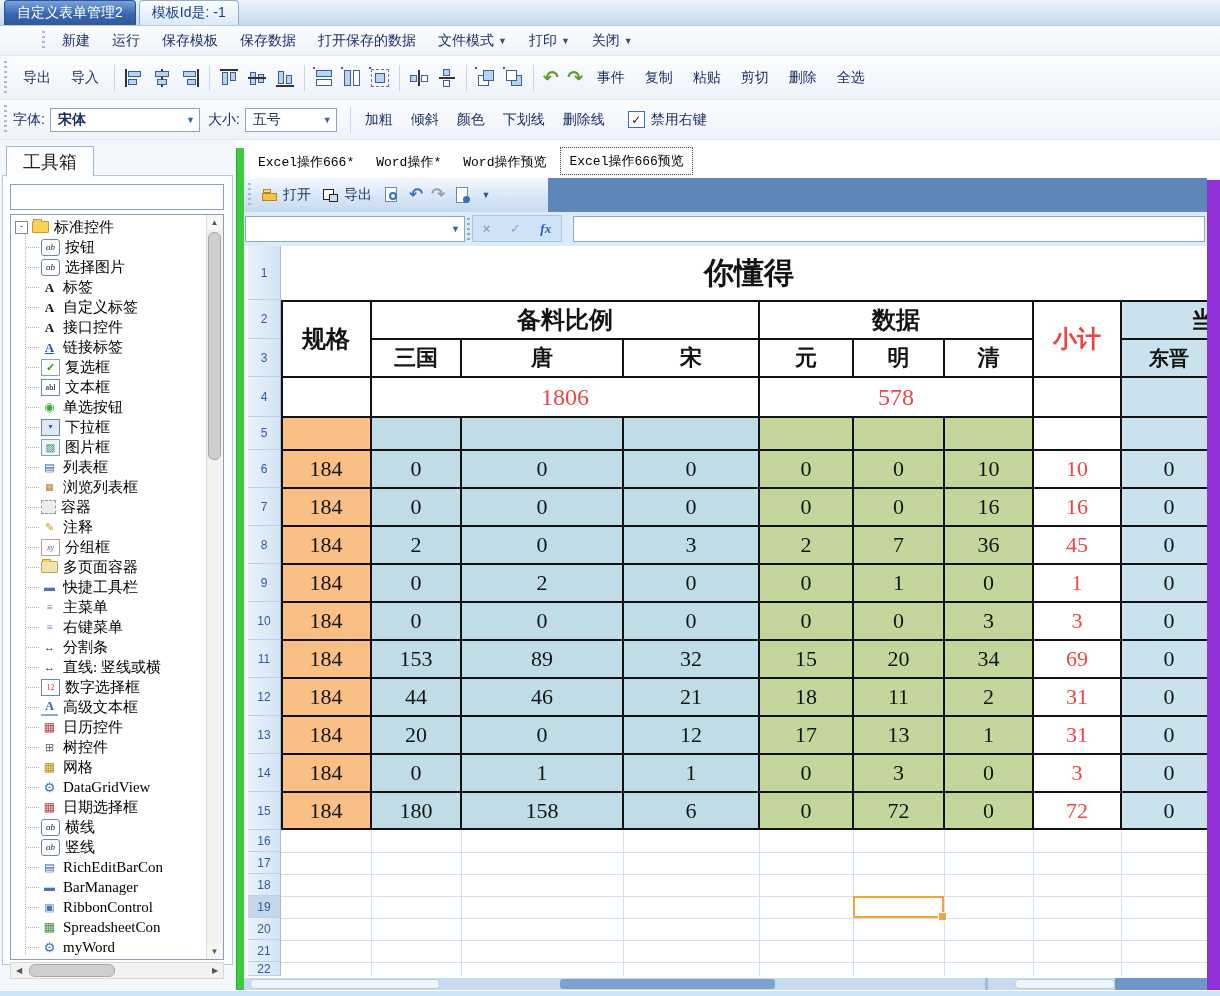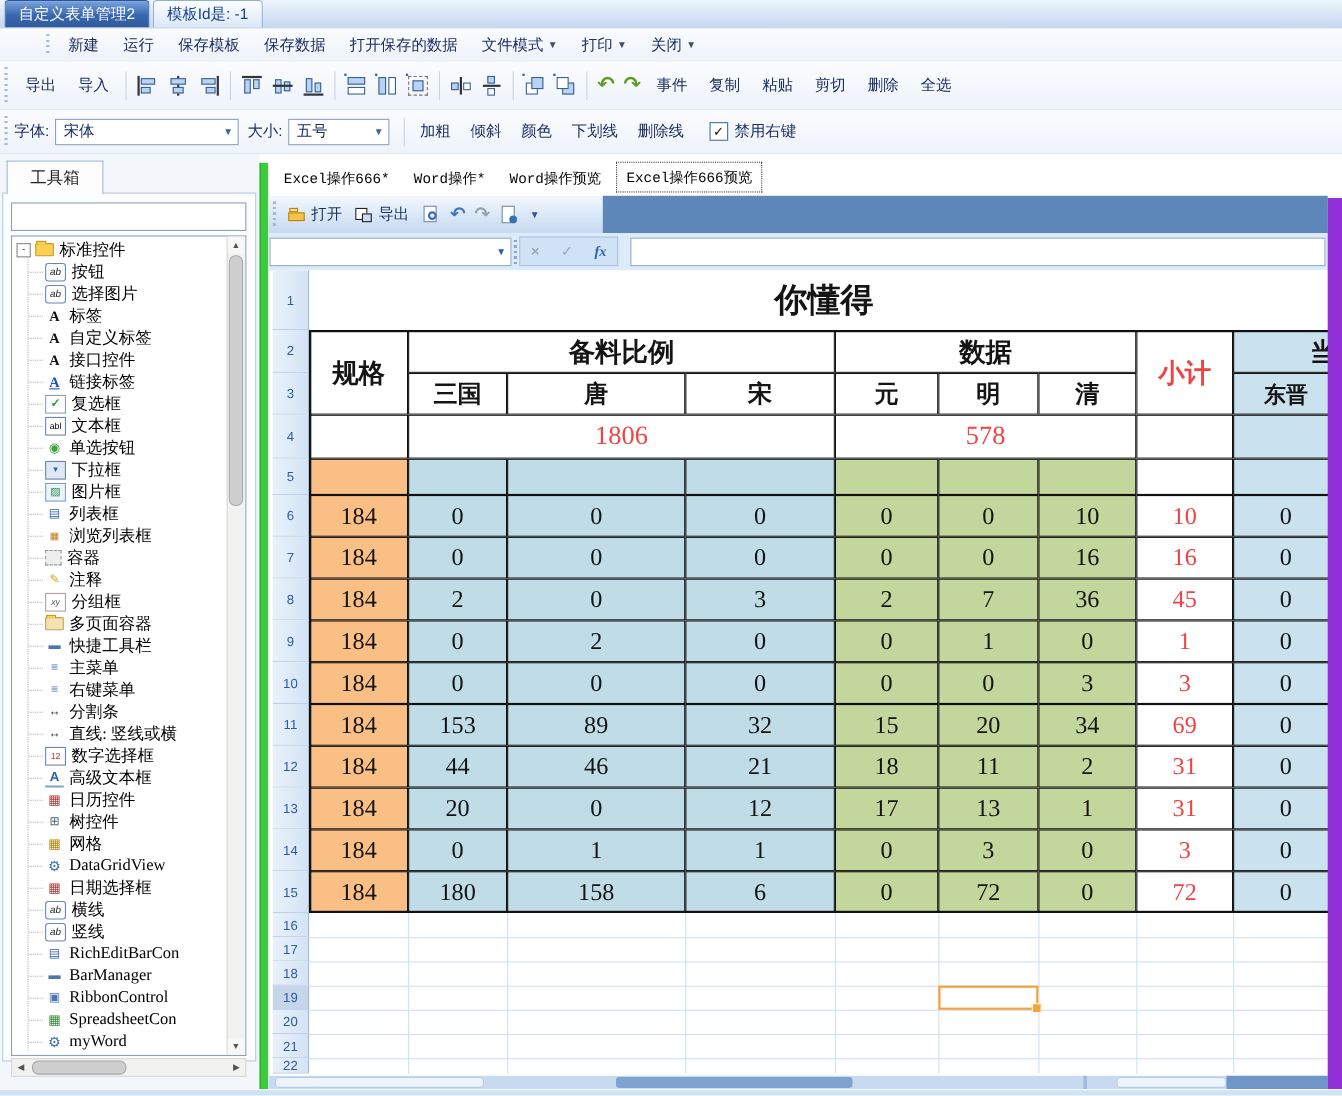--- a/index.html
+++ b/index.html
@@ -67,38 +67,38 @@
   .combo{height:24px;background:#fff;border:1px solid #8fa3bd;display:flex;align-items:center;
          justify-content:space-between;padding:0 4px 0 7px;margin:0 8px 0 5px;box-sizing:border-box;}
   .caret{font-size:9px;color:#41638f;}
   .fmtbtn{padding:0 9px;}
   .cb{width:15px;height:15px;border:1px solid #3f6fae;background:#fff;display:inline-flex;align-items:center;
       justify-content:center;font-size:12px;color:#111;margin:0 6px 0 14px;}
   
   #left-panel{position:absolute;left:0;top:140px;width:236px;height:856px;background:#f3f7fc;}
   #toolbox-tab{position:absolute;left:6px;top:6px;width:86px;height:29px;background:#fdfdfe;
                border:1px solid #9db8d8;border-bottom:1px solid #fdfdfe;z-index:2;
-               display:flex;align-items:center;justify-content:center;font-size:15px;color:#222;}
+               display:flex;align-items:center;justify-content:center;font-size:18px;color:#222;}
   #toolbox-panel{position:absolute;left:2px;top:35px;width:231px;height:790px;background:#fbfdfe;
                  border:1px solid #b5c8e0;box-sizing:border-box;}
   #toolbox-search{position:absolute;left:10px;top:44px;width:214px;height:26px;border:1px solid #8fa0b5;
                   box-sizing:border-box;background:#fff;font-size:13px;padding:0 5px;outline:none;}
   #tree-box{position:absolute;left:10px;top:74px;width:214px;height:746px;border:1px solid #8fa0b5;
             background:#fff;box-sizing:border-box;overflow:hidden;}
   #tree-items{position:absolute;left:0;top:2px;width:196px;}
   .tree-vline{position:absolute;left:14px;top:12px;height:728px;border-left:1px dotted #b5b5b5;}
   .tree-item{display:flex;align-items:center;height:20px;position:relative;font-size:15px;color:#000;
              font-family:"Liberation Serif","DejaVu Serif",serif;white-space:nowrap;}
   .tree-item.root{padding-left:4px;}
   .tree-item.child{padding-left:30px;}
   .tree-item.child::before{content:"";position:absolute;left:15px;top:10px;width:13px;border-top:1px dotted #b5b5b5;}
   .expander{width:11px;height:11px;border:1px solid #888;background:#fff;font:9px/9px "Liberation Sans",sans-serif;
             text-align:center;color:#333;margin-right:4px;flex:none;z-index:1;}
   .tree-ico{display:inline-flex;width:17px;height:15px;font-size:11px;line-height:15px;align-items:center;
-            justify-content:center;margin-right:5px;flex:none;font-family:Liberation Sans, sans-serif;}
+            justify-content:center;margin-right:5px;flex:none;font-family:Liberation Serif, serif;}
   .tree-label{overflow:hidden;}
   .folder-icon,.multipage-icon{width:15px;height:10px;background:#fcd053;border:1px solid #c79a2a;
        border-radius:1px;position:relative;align-self:center;}
   .folder-icon::before,.multipage-icon::before{content:"";position:absolute;left:0;top:-3px;width:7px;height:2px;
        background:#fcd053;border:1px solid #c79a2a;border-bottom:none;}
   .multipage-icon{background:#f3e3b3;border-color:#c0a060;}
   .button-icon,.pick-image-icon,.hline-icon,.vline-icon{border:1px solid #6b86ad;border-radius:3px;background:#fff;
        color:#222;font-size:9px;font-style:italic;}
   .label-icon{color:#111;font-weight:bold;font-size:13px;font-family:"Liberation Serif",serif;}
   .link-label-icon{color:#1a56c4;font-weight:bold;font-size:13px;text-decoration:underline;
@@ -338,21 +338,21 @@
       <span class="tbtxt">粘贴</span>
       <span class="tbtxt">剪切</span>
       <span class="tbtxt">删除</span>
       <span class="tbtxt">全选</span>
     </span>
 </div>
 
 <div class="bar" id="fontbar">
   <div class="grip"></div>
   <span>字体:</span>
-  <div class="combo" style="width:167px;">
+  <div class="combo" style="width:150px;font-weight:bold;">
     <span>宋体</span>
     <span class="caret">▼</span>
   </div>
   <span>大小:</span>
   <div class="combo" style="width:92px;">
     <span>五号</span>
     <span class="caret">▼</span>
   </div>
   <span class="vsep"></span>
   <span id="fmt-buttons" style="display:inline-flex;align-items:center;">

